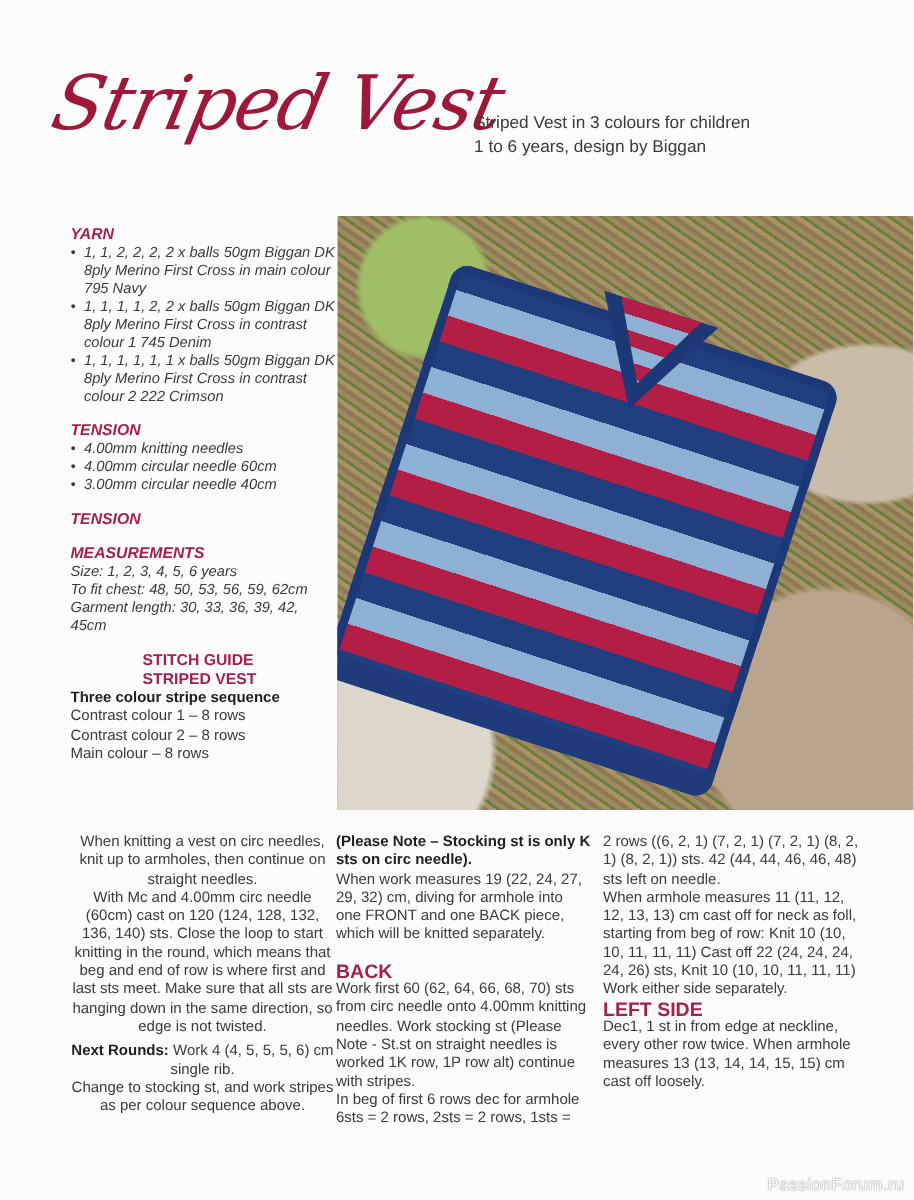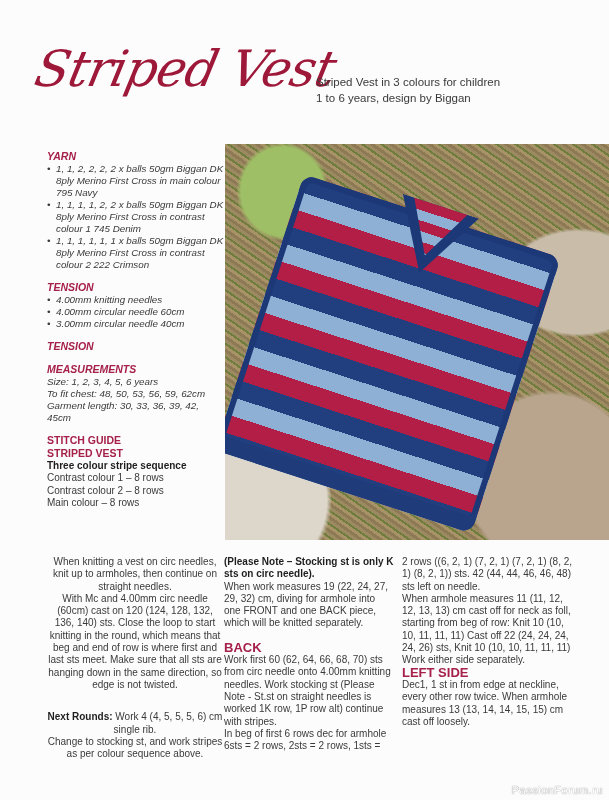--- a/index.html
+++ b/index.html
@@ -48,21 +48,21 @@
   .vest-neck-inner {
     position: absolute; left: 122px; top: 28px; width: 56px; height: 52px;
     background: repeating-linear-gradient(180deg, #b21e46 0 10px, #8db0d4 10px 20px);
     clip-path: polygon(0 0, 100% 0, 50% 100%);
   }
   .left-col { position: absolute; left: 47px; top: 150px; width: 178px; }
   .sec-head {
     color: #a5204a; font-weight: bold; font-style: italic; font-size: 10.5px;
     margin: 0; line-height: 13px;
   }
-  .sec-head.upright { font-style: normal; }
+  .sec-head.upright { font-style: normal; margin-left: 48px; }
   .ital { font-style: italic; font-size: 9.8px; line-height: 12px; color: #3a3a3a; }
   ul.ital { margin: 0; padding: 0; list-style: none; }
   ul.ital li { position: relative; padding-left: 9px; }
   ul.ital li::before { content: "•"; position: absolute; left: 0; }
   .gap { height: 10px; }
   .sg-bold { font-weight: bold; font-size: 10px; line-height: 12px; color: #1e1e1e; }
   .plain { font-size: 10px; line-height: 12.5px; color: #3a3a3a; }
   .col { position: absolute; top: 556px; font-size: 10px; line-height: 12.3px; color: #3a3a3a; }
   .col p { margin: 0; }
   .col1 { left: 47px; width: 176px; text-align: center; }
@@ -120,21 +120,21 @@
   <p class="sec-head upright">STRIPED VEST</p>
   <div class="sg-bold">Three colour stripe sequence</div>
   <div class="plain">Contrast colour 1 – 8 rows</div>
   <div class="plain">Contrast colour 2 – 8 rows</div>
   <div class="plain">Main colour – 8 rows</div>
 </div>
 
 <div class="col col1">
   <p>When knitting a vest on circ needles, knit up to armholes, then continue on straight needles.</p>
   <p>With Mc and 4.00mm circ needle (60cm) cast on 120 (124, 128, 132, 136, 140) sts. Close the loop to start knitting in the round, which means that beg and end of row is where first and last sts meet. Make sure that all sts are hanging down in the same direction, so edge is not twisted.</p>
-  <p style="margin-top:20px"><span class="b">Next Rounds:</span><span> Work 4 (4, 5, 5, 5, 6) cm single rib.</span></p>
+  <p style="margin-top:4px"><span class="b">Next Rounds:</span><span> Work 4 (4, 5, 5, 5, 6) cm single rib.</span></p>
   <p>Change to stocking st, and work stripes as per colour sequence above.</p>
 </div>
 
 <div class="col col2">
   <p class="b">(Please Note – Stocking st is only K sts on circ needle).</p>
   <p>When work measures 19 (22, 24, 27, 29, 32) cm, diving for armhole into one FRONT and one BACK piece, which will be knitted separately.</p>
   <p class="red-head" style="margin-top:12px">BACK</p>
   <p>Work first 60 (62, 64, 66, 68, 70) sts from circ needle onto 4.00mm knitting needles. Work stocking st (Please Note - St.st on straight needles is worked 1K row, 1P row alt) continue with stripes.</p>
   <p>In beg of first 6 rows dec for armhole 6sts = 2 rows, 2sts = 2 rows, 1sts =</p>
 </div>

